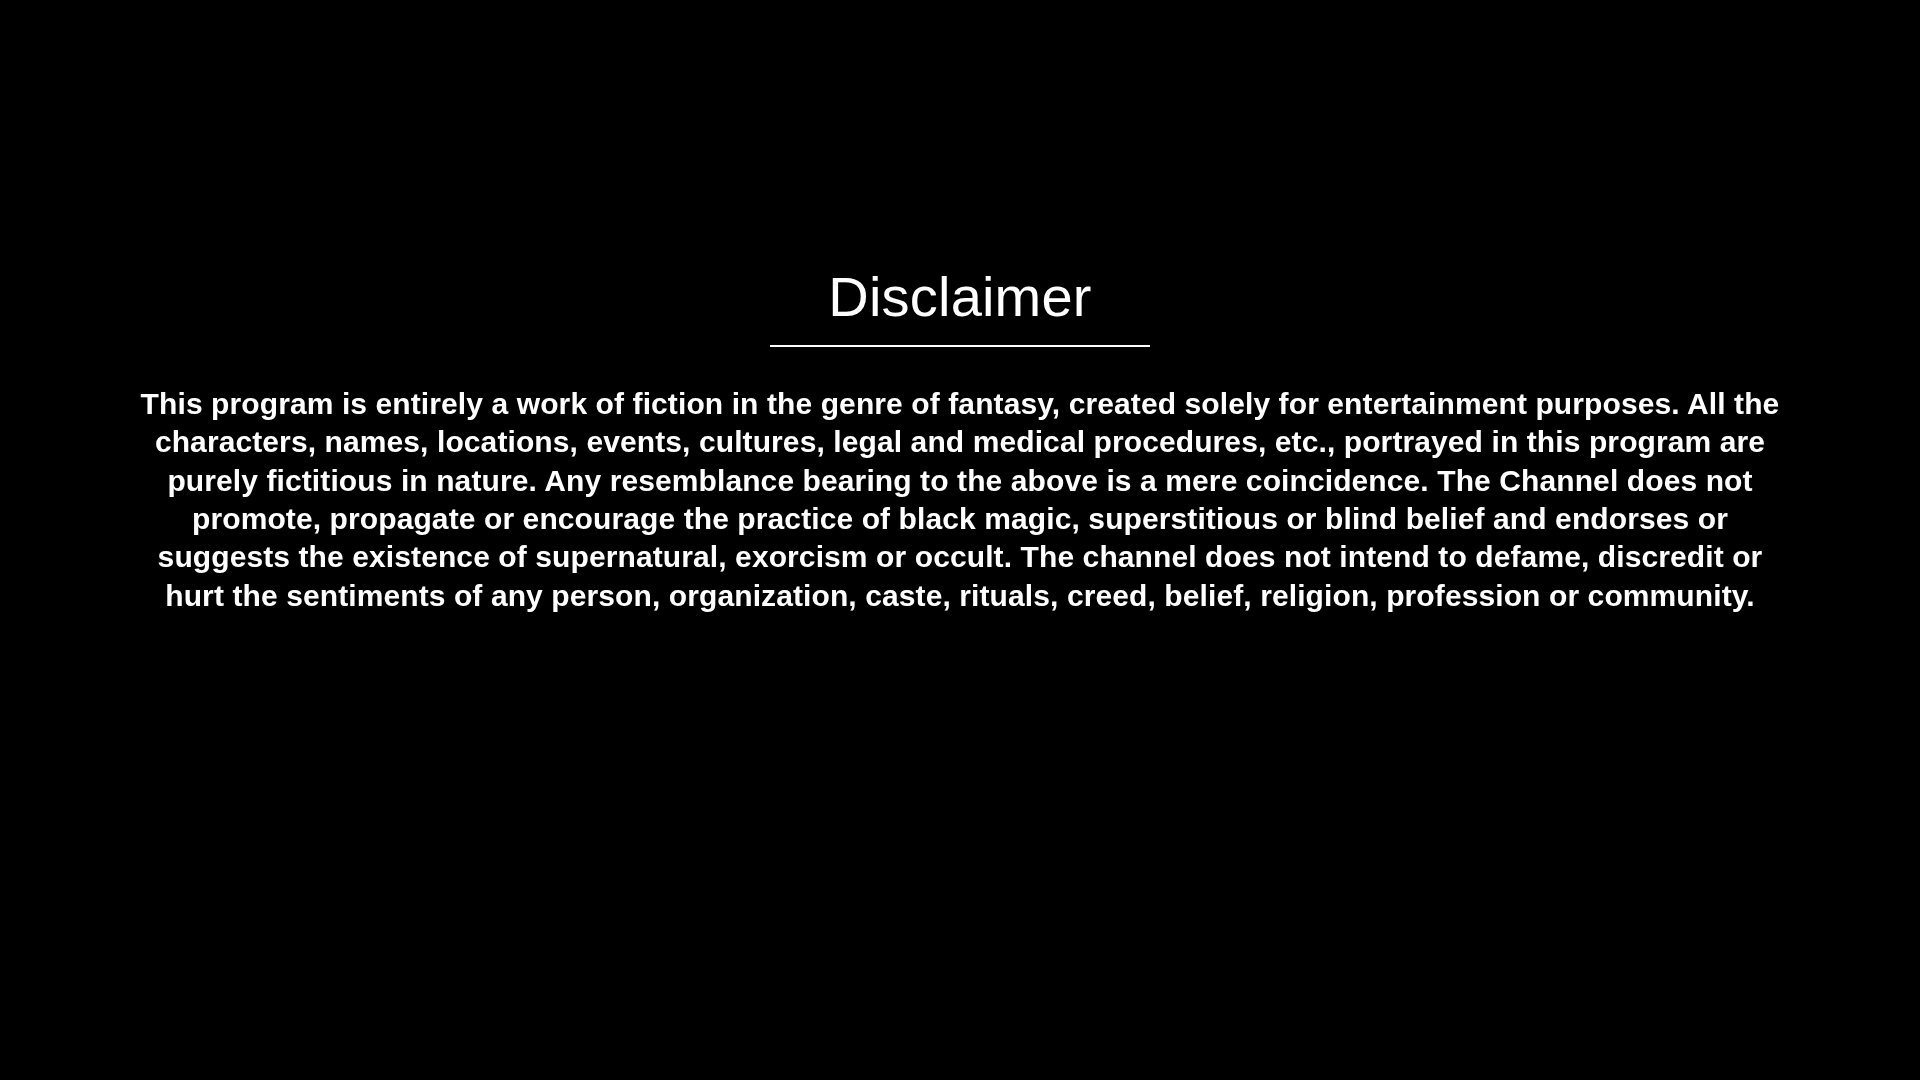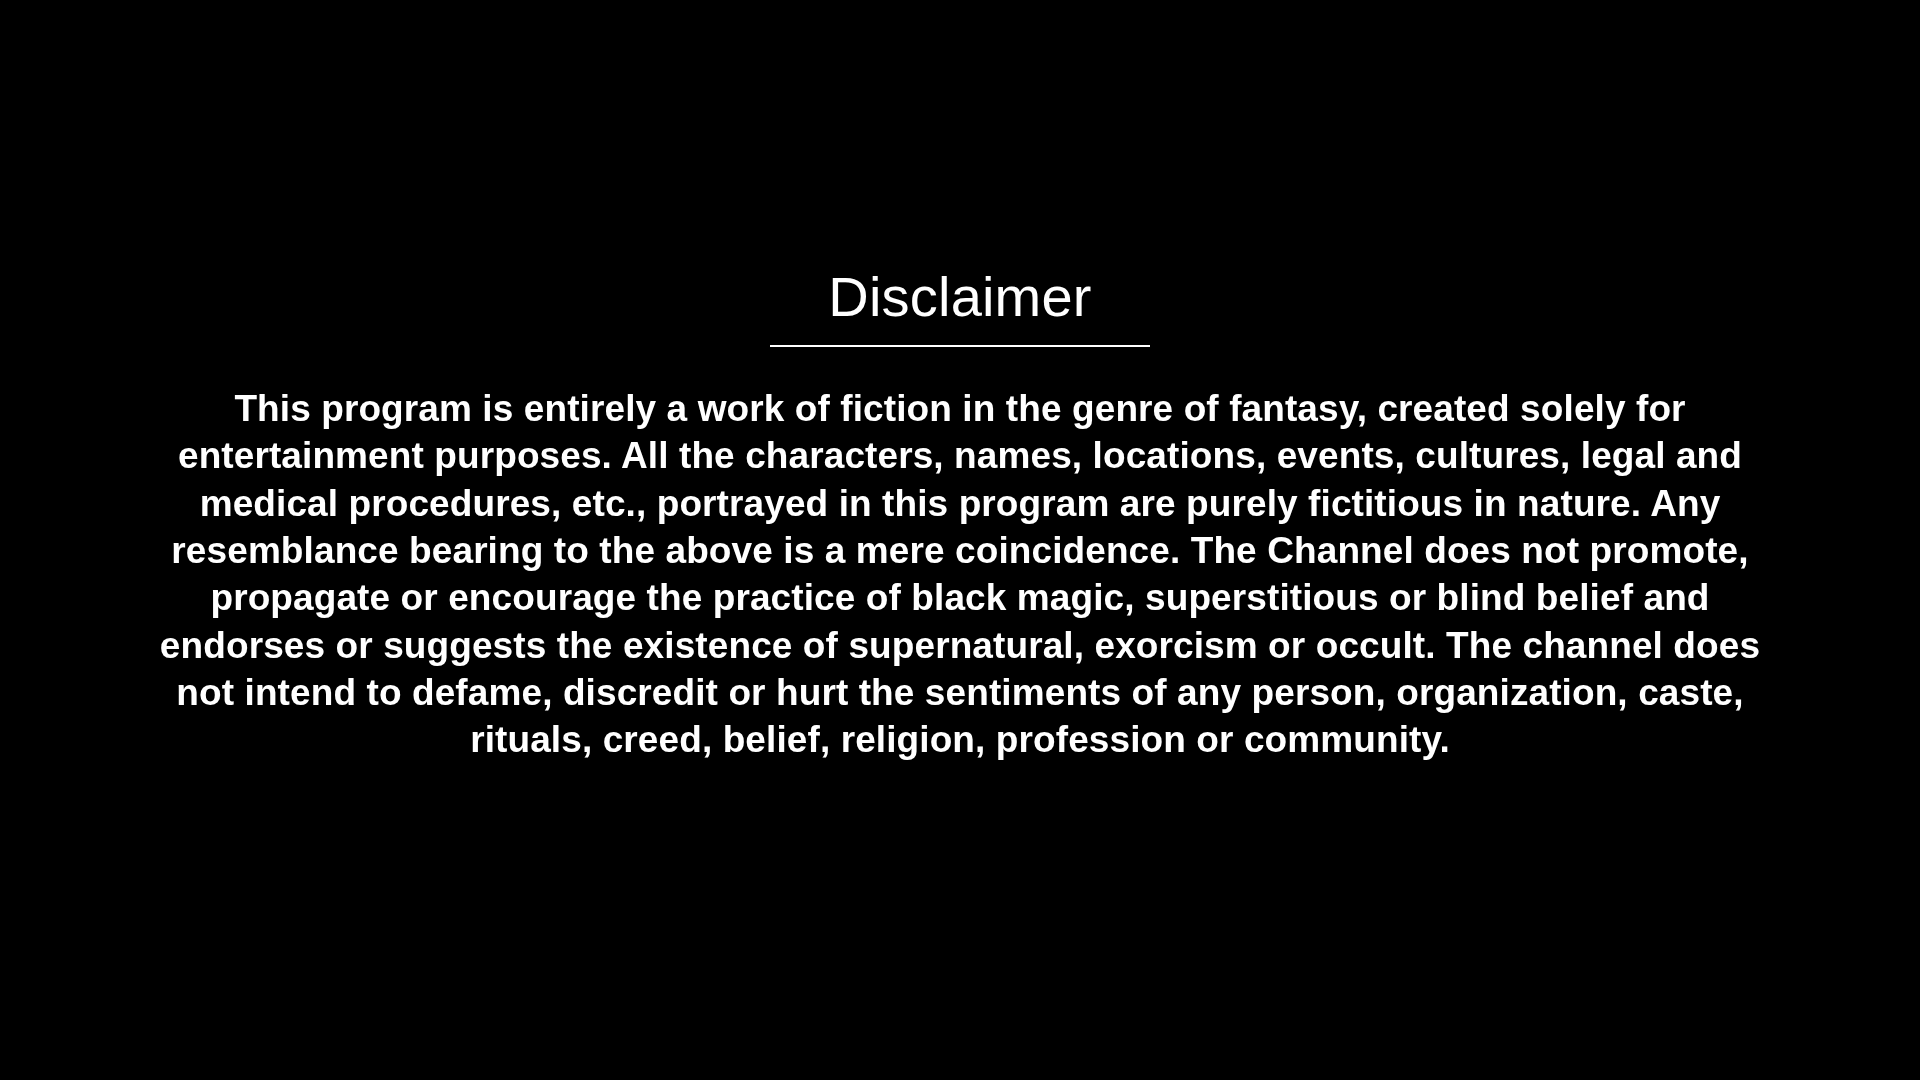--- a/index.html
+++ b/index.html
@@ -39,21 +39,21 @@
   }
   .rule {
     width: 380px;
     height: 2px;
     background: #ffffff;
     margin: 18px auto 0 auto;
   }
   .body-block {
     margin: 38px auto 0 auto;
     width: 1640px;
-    font-size: 37px;
+    font-size: 30px;
     font-weight: 700;
     line-height: 1.28;
     letter-spacing: 0.1px;
     color: #ffffff;
   }
   .body-block p {
     margin: 0;
   }
   .gap {
     height: 62px;

